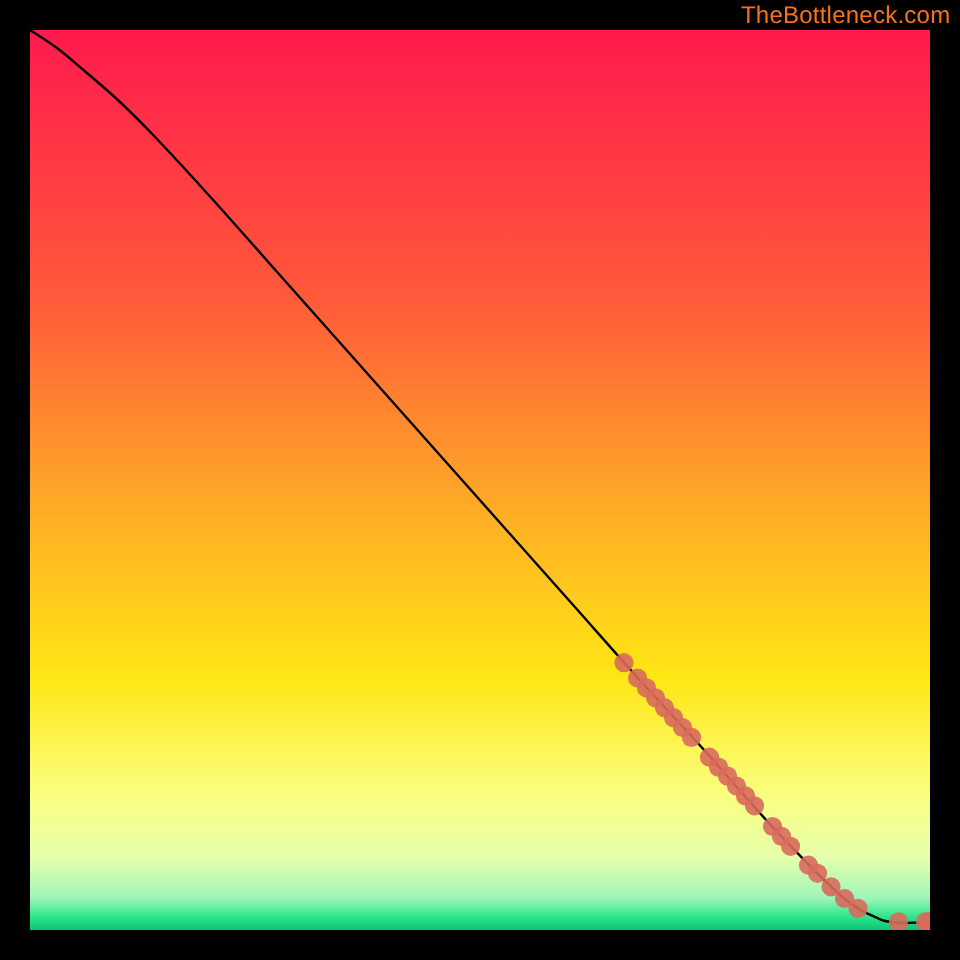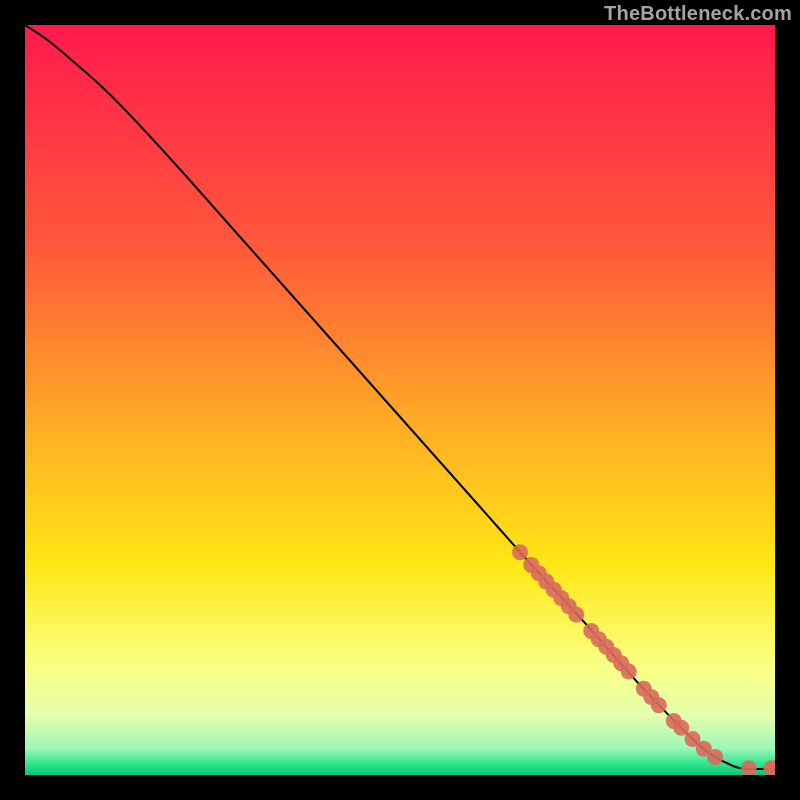--- a/index.html
+++ b/index.html
@@ -21,23 +21,23 @@
     position: absolute;
     left: 25px;
     top: 25px;
     width: 750px;
     height: 750px;
   }
   .watermark {
     position: absolute;
     top: 2px;
     right: 8px;
-    color: #a3a3a3;
+    color: #f97316;
     font-size: 20px;
-    font-weight: 700;
+    font-weight: 400;
     letter-spacing: 0.2px;
     user-select: none;
   }
   svg { display: block; }
 </style>
 </head>
 <body>
 
 <div class="frame">
   <div class="watermark">TheBottleneck.com</div>

